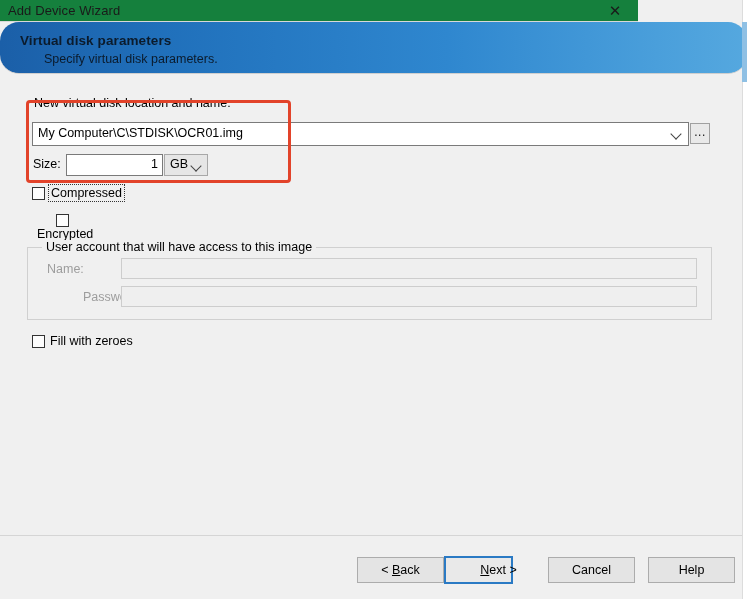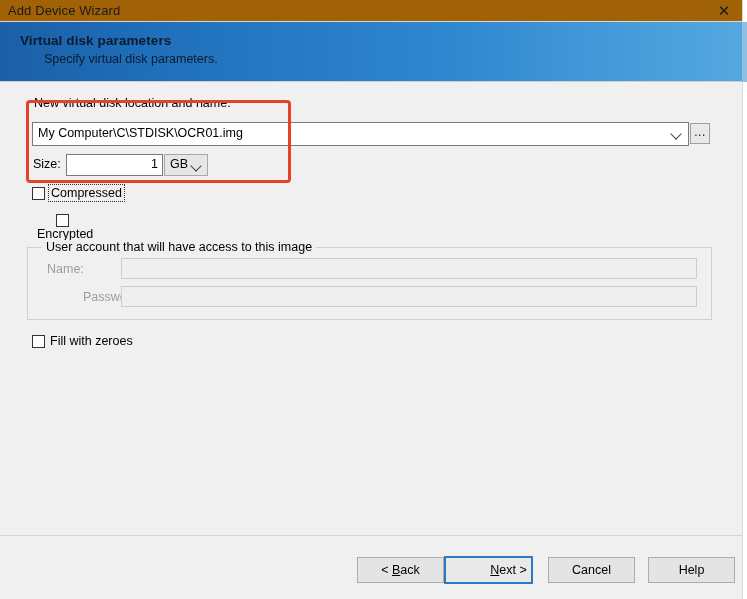--- a/index.html
+++ b/index.html
@@ -15,23 +15,23 @@
     color: #000;
     overflow: hidden;
     position: relative;
     -webkit-font-smoothing: antialiased;
   }
 
   
   .titlebar {
     position: absolute;
     left: 0; top: 0;
-    width: 747px;
+    width: 638px;
     height: 22px;
-    background: #a16207;
+    background: #15803d;
     border-bottom: 1px solid #d8d8d8;
     box-sizing: border-box;
   }
   .titlebar-text {
     position: absolute;
     left: 8px; top: 3px;
     font-size: 13px;
     color: #1a1a1a;
     letter-spacing: 0.1px;
   }
@@ -49,24 +49,25 @@
     line-height: 1;
     color: #1a1a1a;
     font-family: "DejaVu Sans", sans-serif;
   }
 
   
   .banner {
     position: absolute;
     left: 0; top: 22px;
     width: 747px;
-    height: 60px;
+    height: 52px;
     background: linear-gradient(to right, #1b5fa8 0%, #2070bb 22%, #2f87cf 60%, #4a9fdb 88%, #55a8df 100%);
     border-bottom: 1px solid #cfcfcf;
     box-sizing: border-box;
+    border-radius: 19px;
   }
   .banner-title {
     position: absolute;
     left: 20px; top: 11px;
     font-size: 13.5px;
     font-weight: bold;
     color: #0b1b2c;
     letter-spacing: 0.1px;
   }
   .banner-sub {
@@ -269,21 +270,21 @@
     color: #000;
     cursor: default;
     display: flex;
     align-items: center;
     justify-content: center;
     padding: 0;
   }
   .btn.default {
     border: 2px solid #2a7ac4;
     background: #e9e9e9;
-    width: 89px; height: 28px;
+    width: 69px; height: 28px;
     top: 20px;
     padding-left: 40px;
   }
   .mn { text-decoration: underline; }
 
   
   .edge-strip {
     position: absolute;
     right: 0; top: 0;
     width: 5px; height: 599px;

